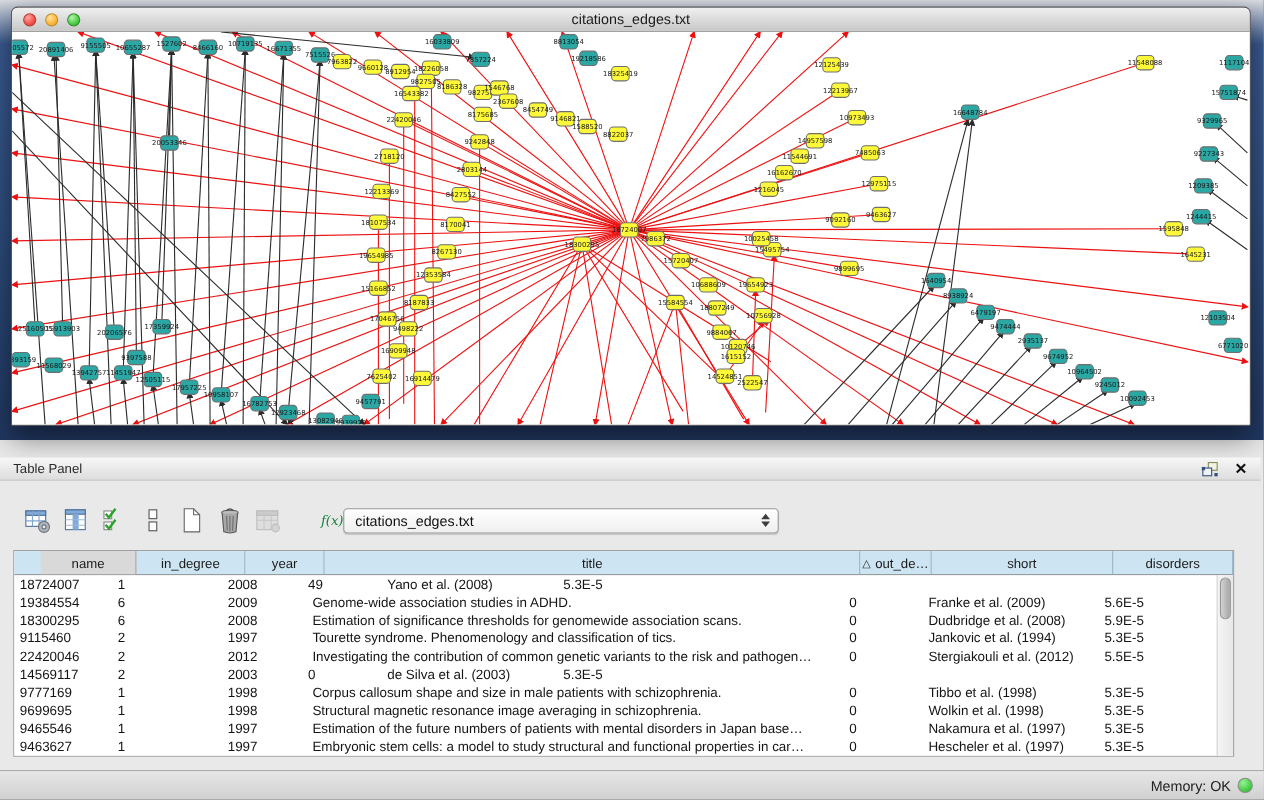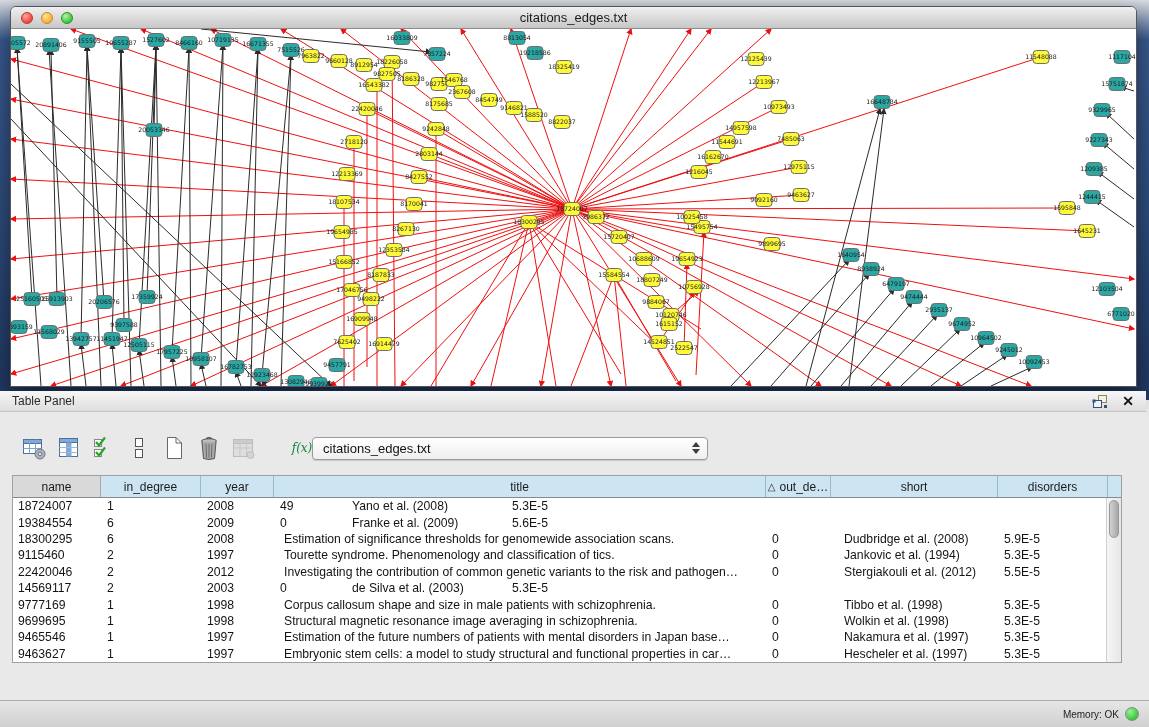--- a/index.html
+++ b/index.html
@@ -13,59 +13,59 @@
           border-radius:6px 6px 1px 1px;background:#fff;box-shadow:0 10px 26px rgba(0,0,0,.5);}
   .titlebar{position:relative;height:22px;background:linear-gradient(#f0f0f0,#c7c7c7);
             border-bottom:1px solid #8c8c8c;border-radius:5px 5px 0 0;}
   .wtitle{position:absolute;left:0;right:0;top:0;text-align:center;font-size:13px;line-height:22px;color:#1b1b1b;}
   .tl{position:absolute;top:5px;width:12px;height:12px;border-radius:50%;}
   .tl.r{left:10px;background:radial-gradient(circle at 35% 30%,#ffa79e,#f2524b 60%,#ce3a33);border:1px solid #b8362f;}
   .tl.y{left:30px;background:radial-gradient(circle at 35% 30%,#ffe39a,#fcb73c 60%,#df9a25);border:1px solid #c08c27;}
   .tl.g{left:50px;background:radial-gradient(circle at 35% 30%,#b6f3a8,#4ccd47 60%,#2ea32e);border:1px solid #2b8f2b;}
   .netcanvas{position:relative;width:1125px;height:357px;background:#fff;overflow:hidden;}
   
-  .panel{position:absolute;left:0;top:391px;width:1146px;height:300px;background:#e9e9e9;}
+  .panel{position:absolute;left:0;top:416px;width:1146px;height:300px;background:#e9e9e9;}
   .phead{height:21px;background:linear-gradient(#f7f7f7,#dddddd);border-bottom:1px solid #c4c4c4;
          display:flex;align-items:center;padding:0 12px;font-size:12px;color:#2a2a2a;}
   .phead .sp{flex:1;}
   .pbtn{display:flex;align-items:center;justify-content:center;margin-left:14px;cursor:default;}
   .xglyph{font-size:14px;font-weight:bold;color:#111;line-height:14px;}
   .toolbar{position:absolute;left:20px;top:42px;display:flex;align-items:center;height:30px;}
   .tbtn{width:27px;height:27px;display:flex;align-items:center;justify-content:center;margin-right:8px;}
   .fx{font-family:"DejaVu Serif",serif;font-style:italic;font-size:12px;color:#15803d;margin-left:47px;}
   .combo{margin-left:12px;width:396px;height:23px;border:1px solid #9a9a9a;border-radius:4px;
          background:linear-gradient(#ffffff,#efefef);display:flex;align-items:center;padding:0 7px 0 10px;
          font-size:13px;color:#111;box-shadow:inset 0 1px 0 #fff,0 1px 1px rgba(0,0,0,.15);}
   .combo .sp{flex:1;}
   .stepper{display:flex;flex-direction:column;align-items:center;}
   .stepper i{display:block;width:0;height:0;border-left:4px solid transparent;border-right:4px solid transparent;}
   .stepper .up{border-bottom:5px solid #3c3c3c;margin-bottom:2px;}
   .stepper .dn{border-top:5px solid #3c3c3c;}
   .tablebox{position:absolute;left:12px;top:84px;width:1110px;height:188px;border:1px solid #a0a0a0;background:#fff;overflow:hidden;}
   .thead{display:flex;height:22px;background:#cde5f2;border-bottom:1px solid #8a8a8a;}
   .th{display:flex;align-items:center;justify-content:center;border-right:1px solid #9cb9ca;
       font-size:12px;color:#1b1b1b;gap:4px;overflow:hidden;white-space:nowrap;}
-  .th.c0{background:#d9d9d9;border-right:1px solid #a9a9a9;}
+  .th.c0{background:#d9d9d9;border-right:1px solid #a9a9a9;margin-left:24px;}
   .sortg{font-size:10px;color:#2a2a2a;}
   .c0{width:88px}.c1{width:100px}.c2{width:73px}.c3{width:492px}.c4{width:65px}.c5{width:167px}.c6{width:110px}
   .trow{display:flex;height:16.4px;align-items:center;font-size:12.2px;color:#141414;background:#fff;}
   .td{padding-left:6px;white-space:nowrap;overflow:hidden;text-overflow:clip;}
   .td.c0{padding-left:5px}.td.c3{padding-left:10px}.td.c5{padding-left:13px}
   .vscroll{position:absolute;right:0;top:22px;bottom:0;width:15px;background:linear-gradient(90deg,#f5f5f5,#e7e7e7);border-left:1px solid #cfcfcf;}
   .vthumb{position:absolute;left:2px;top:2px;width:10px;height:38px;border-radius:6px;
           background:linear-gradient(90deg,#d2d2d2,#a7a7a7);border:1px solid #979797;}
   .tabbar{position:absolute;left:0;top:273px;width:100%;display:flex;justify-content:center;}
   .seg{height:21px;line-height:21px;padding:0 14px;font-size:12.5px;border:1px solid #a6a6a6;border-left:none;
        background:linear-gradient(#fefefe,#ebebeb);color:#1d1d1d;}
   .seg:first-child{border-left:1px solid #a6a6a6;border-radius:5px 0 0 5px;}
   .seg:last-child{border-radius:0 5px 5px 0;}
   .seg.active{background:linear-gradient(#828282,#696969);color:#e9e9e9;border-color:#5c5c5c;}
   .statusbar{position:absolute;left:0;top:700px;width:1149px;height:27px;background:linear-gradient(#e6e6e6,#d0d0d0);
              border-top:1px solid #ababab;display:flex;align-items:center;justify-content:flex-end;
-             padding-right:10px;font-size:10px;color:#222;gap:6px;}
+             padding-right:10px;font-size:13px;color:#222;gap:6px;}
   .memdot{width:14px;height:14px;border-radius:50%;border:1px solid #8a8a8a;
           background:radial-gradient(circle at 35% 30%,#96f296,#41cc41 65%,#2aa22a);}
 </style>
 </head>
 <body>
 
 <div class="screen">
 
   <div class="desktop">
     <div class="macwin">
@@ -786,20 +786,21 @@
             <div class="td c1">1</div>
             <div class="td c2">2008</div>
             <div class="td c4">49</div>
             <div class="td c5">Yano et al. (2008)</div>
             <div class="td c6">5.3E-5</div>
           </div>
           <div class="trow">
             <div class="td c0">19384554</div>
             <div class="td c1">6</div>
             <div class="td c2">2009</div>
+            <div class="td c3">Genome-wide association studies in ADHD.</div>
             <div class="td c4">0</div>
             <div class="td c5">Franke et al. (2009)</div>
             <div class="td c6">5.6E-5</div>
           </div>
           <div class="trow">
             <div class="td c0">18300295</div>
             <div class="td c1">6</div>
             <div class="td c2">2008</div>
             <div class="td c3">Estimation of significance thresholds for genomewide association scans.</div>
             <div class="td c4">0</div>

